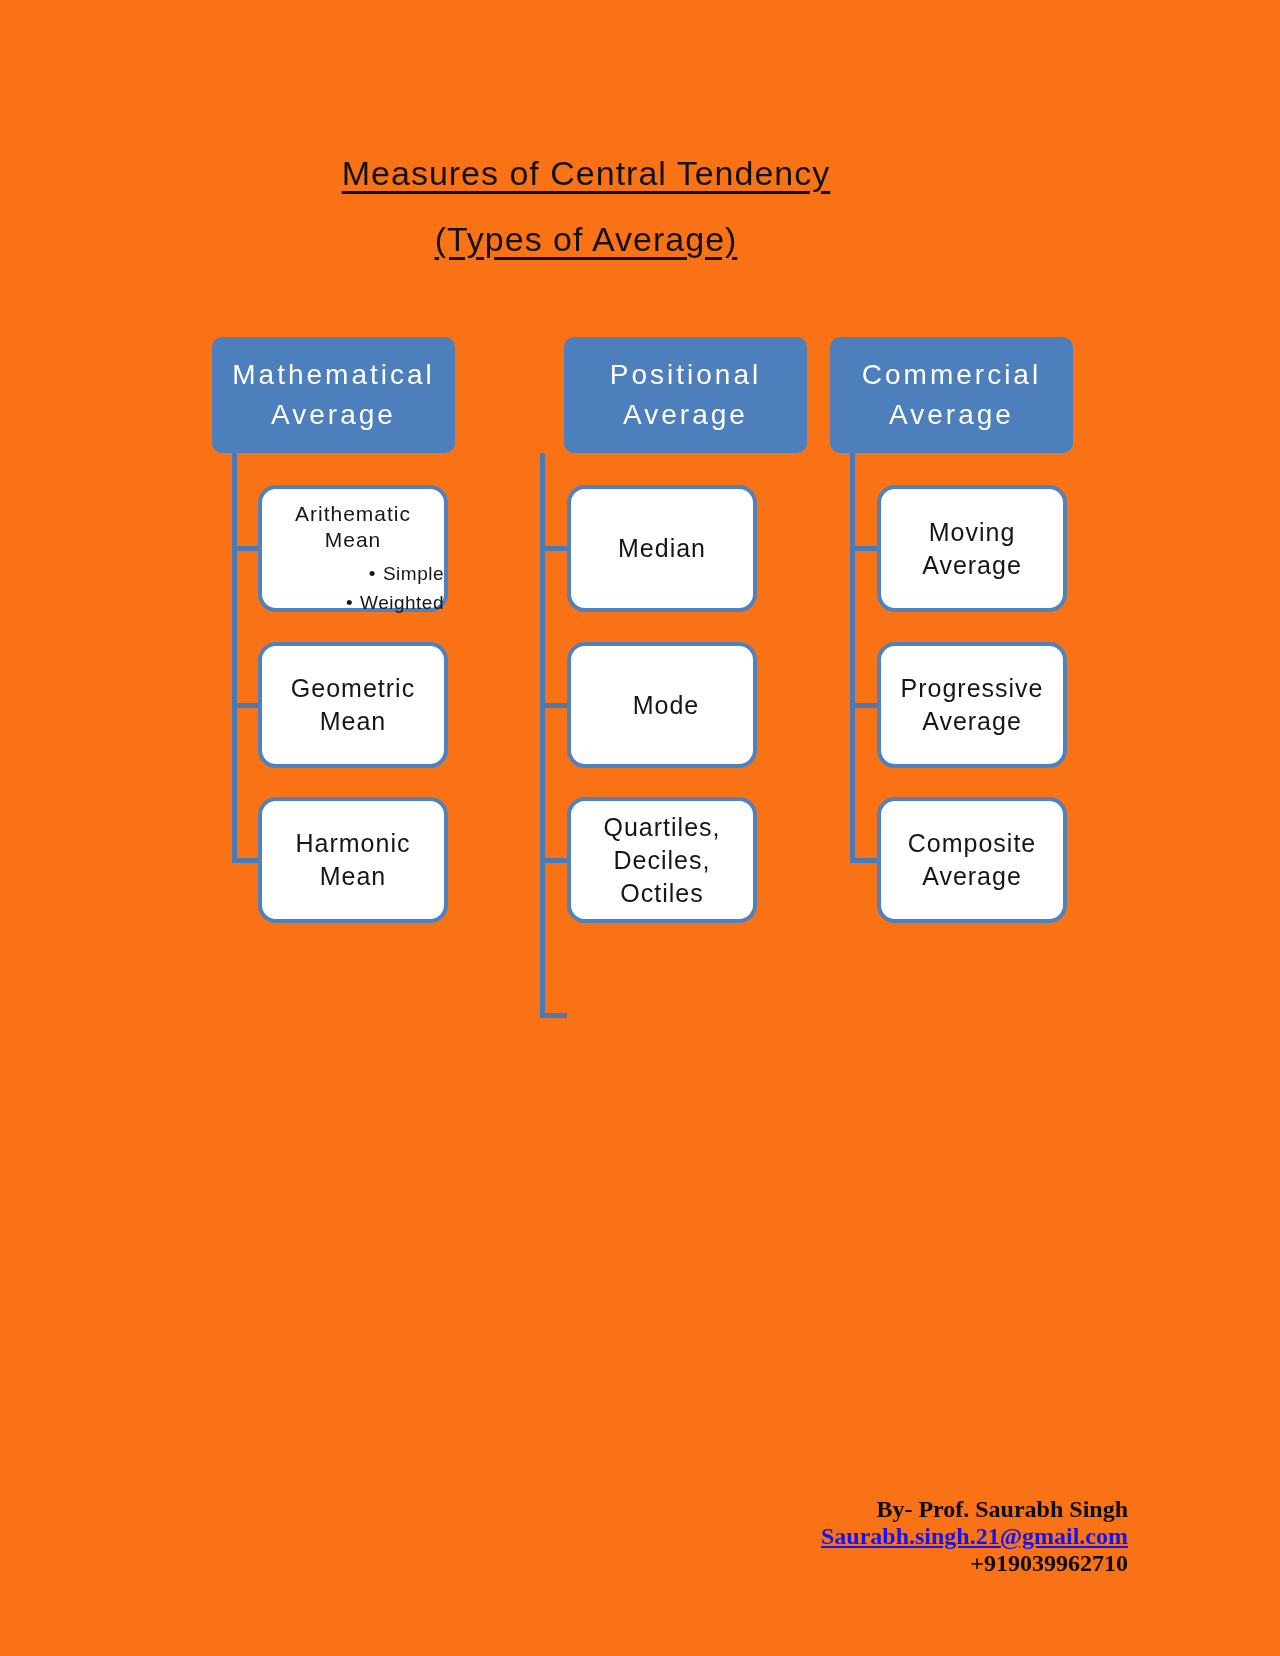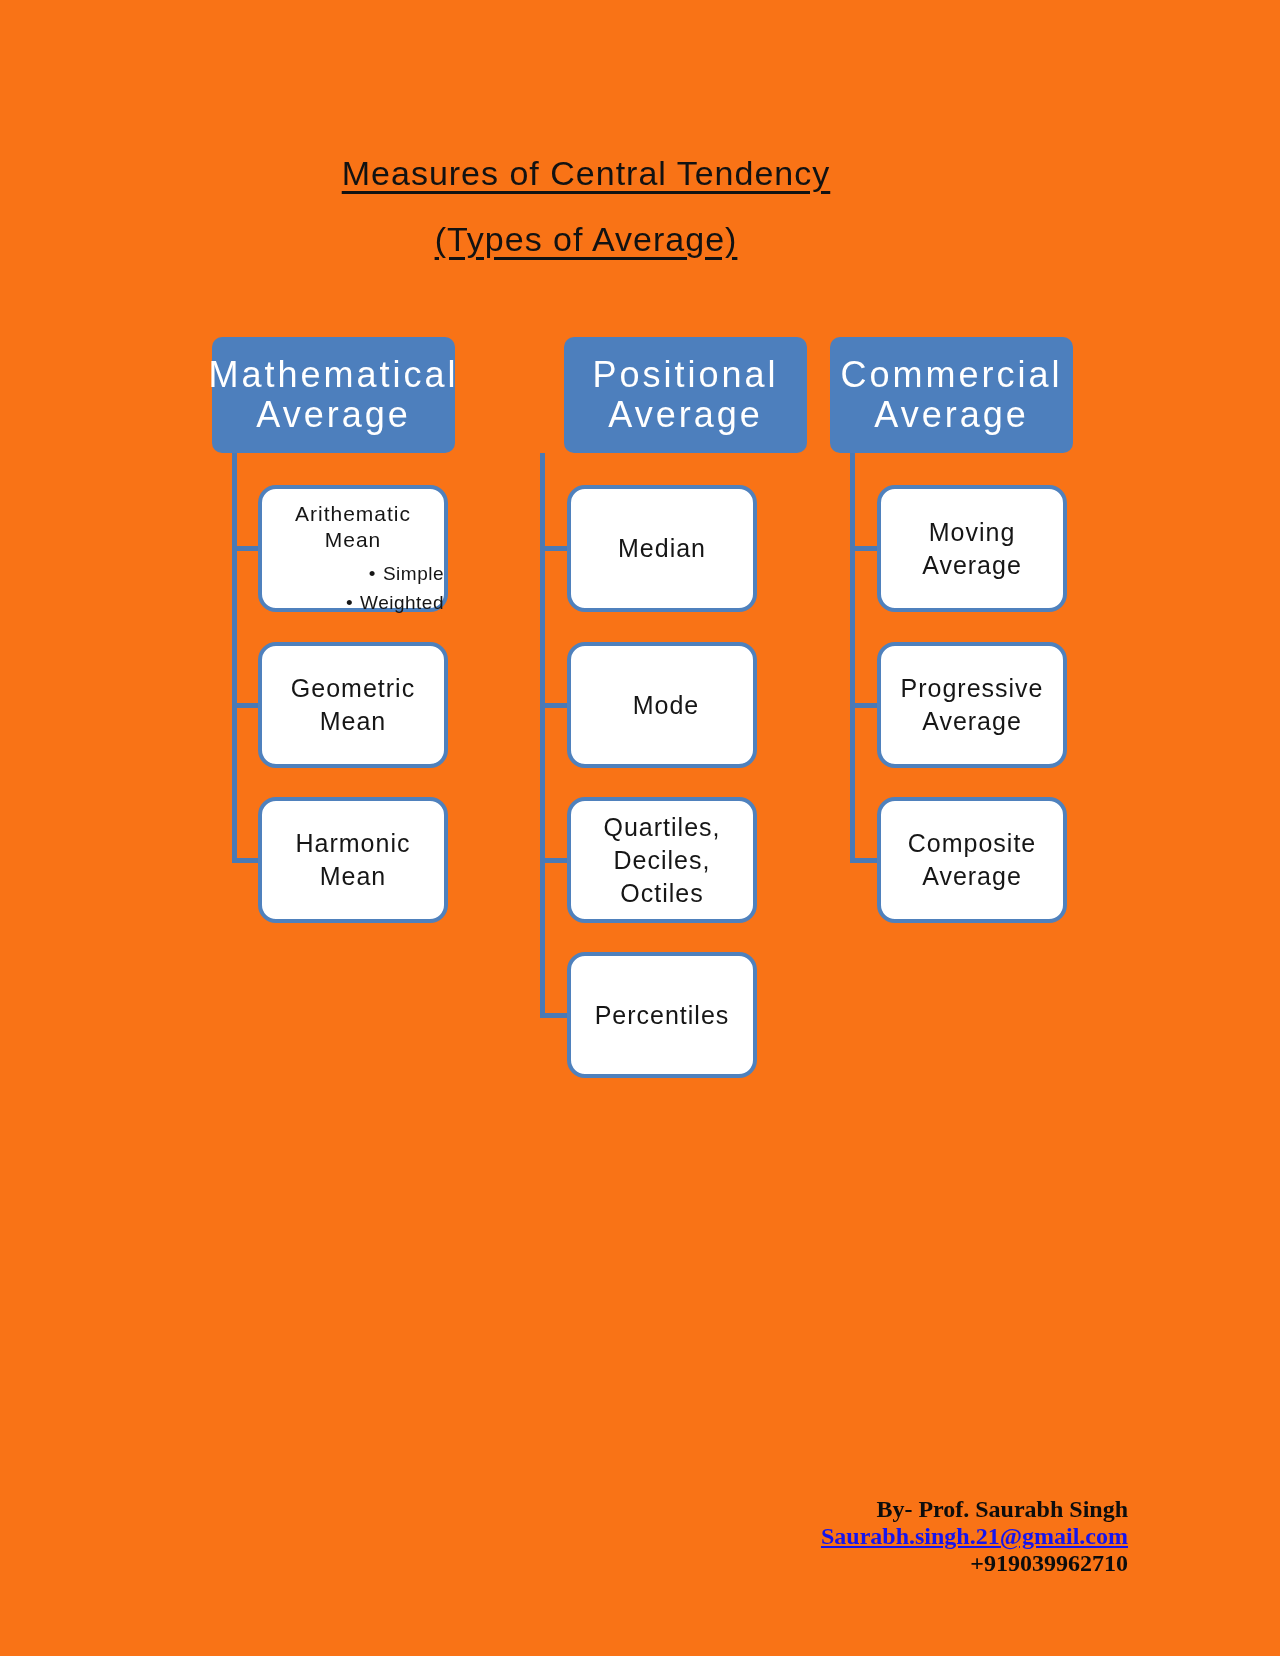--- a/index.html
+++ b/index.html
@@ -14,21 +14,21 @@
   }
   .doc-subtitle{
     position:absolute;left:0;top:220px;width:1172px;text-align:center;
     font-size:34px;color:#121212;letter-spacing:1px;
     text-decoration:underline;text-underline-offset:6px;
   }
   .hdr{
     position:absolute;top:337px;width:243px;height:116px;
     background:#4d7fbd;border-radius:10px;
     display:flex;flex-direction:column;justify-content:center;align-items:center;
-    color:#ffffff;font-size:36px;line-height:40px;letter-spacing:3px;text-align:center;
+    color:#ffffff;font-size:28px;line-height:40px;letter-spacing:3px;text-align:center;
   }
   .hdr span{display:block;}
   .node{
     position:absolute;width:190px;background:#ffffff;
     border:4px solid #4f81bd;border-radius:18px;box-sizing:border-box;
     display:flex;flex-direction:column;justify-content:center;align-items:center;
     color:#161616;font-size:25px;line-height:33px;letter-spacing:1px;text-align:center;
   }
   .node span{display:block;}
   .node.special{justify-content:flex-start;padding-top:12px;}
@@ -103,23 +103,20 @@
   <div class="node" style="left:567px;top:642px;height:126px;padding-left:8px;">
     <span>Mode</span>
   </div>
 
   <div class="node" style="left:567px;top:797px;height:126px;">
     <span>Quartiles,</span>
     <span>Deciles,</span>
     <span>Octiles</span>
   </div>
 
-  <div class="node" style="left:567px;top:952px;height:126px;">
-    <span>Percentiles</span>
-  </div>
 
   <div class="hdr" style="left:830px;">
     <span>Commercial</span>
     <span>Average</span>
   </div>
   <div class="conn" style="left:850px;top:453px;width:5px;height:410px;"></div>
   <div class="conn" style="left:850px;top:546px;width:27px;height:5px;"></div>
   <div class="conn" style="left:850px;top:703px;width:27px;height:5px;"></div>
   <div class="conn" style="left:850px;top:858px;width:27px;height:5px;"></div>
 

